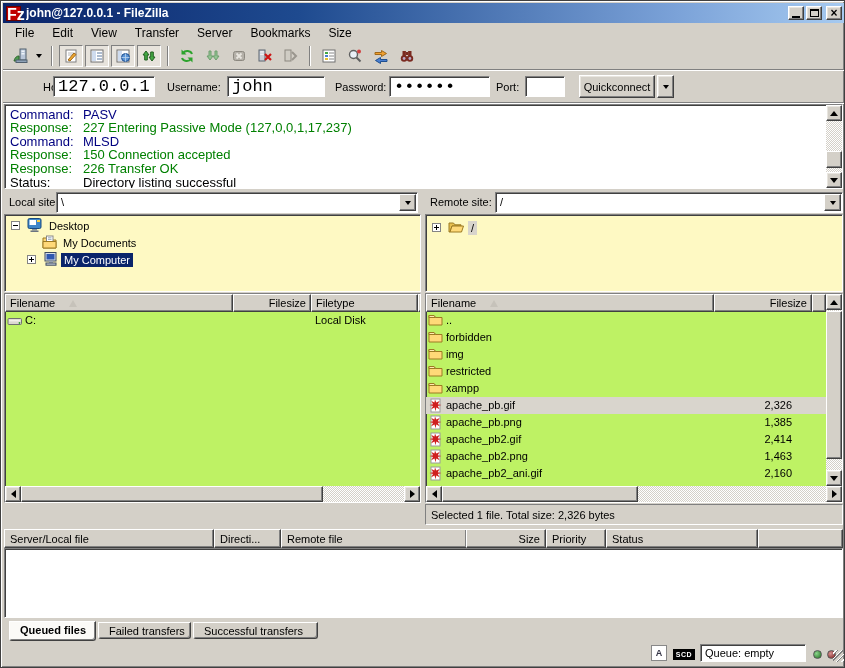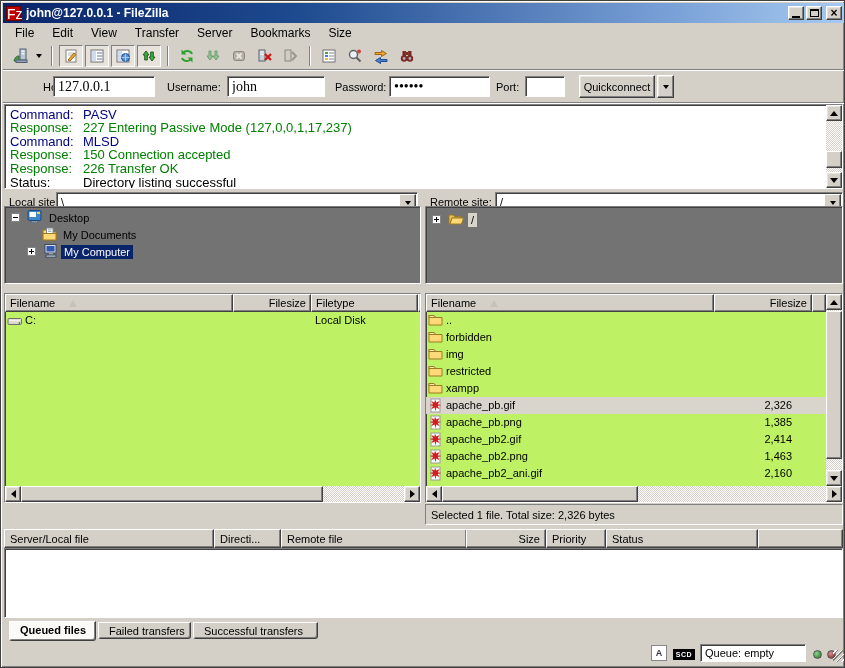--- a/index.html
+++ b/index.html
@@ -7,22 +7,22 @@
   body { font-family:"Liberation Sans", sans-serif; font-size:11px; color:#000; }
 
   .window { position:relative; width:845px; height:668px; background:#d4d0c8;
             border:1px solid #404040; box-shadow: inset 1px 1px 0 #fff, inset -1px -1px 0 #808080;
             overflow:hidden; }
 
   
   .titlebar { position:absolute; left:2px; top:2px; width:841px; height:20px;
               background:linear-gradient(to right,#0a246a,#1e4a8f 35%,#7ba2d8 80%,#a6caf0);
               display:flex; align-items:center; padding:0 2px 0 3px; }
-  .fz-logo { width:15px; height:15px; min-width:15px; background:#c00000; color:#fff; font-weight:normal;
-             font-size:14px; line-height:15px; text-align:center; border:1px solid #600; }
+  .fz-logo { width:15px; height:15px; min-width:15px; background:#c00000; color:#fff; font-weight:bold;
+             font-size:16px; line-height:15px; text-align:center; border:1px solid #600; }
   .title-text { color:#fff; font-weight:bold; font-size:12px; margin-left:5px; flex:1;
                 white-space:nowrap; overflow:hidden; }
   .tbtn { width:16px; height:14px; background:#d4d0c8; border:1px solid; border-color:#fff #404040 #404040 #fff;
           box-shadow: inset -1px -1px 0 #808080, inset 1px 1px 0 #e8e5df;
           display:flex; align-items:center; justify-content:center; margin-left:2px; }
   .glyph-min { width:8px; height:2px; background:#000; margin-top:7px; }
   .glyph-max { width:9px; height:8px; border:1px solid #000; border-top-width:2px; }
   .glyph-close { font-size:12px; font-weight:bold; line-height:10px; }
 
   
@@ -37,21 +37,21 @@
   .tsep { width:2px; height:20px; border-left:1px solid #808080; border-right:1px solid #fff; margin:0 5px; }
   .caret { width:0; height:0; border-left:3px solid transparent; border-right:3px solid transparent;
            border-top:4px solid #000; }
   .groove { position:absolute; left:2px; width:841px; height:2px;
             border-top:1px solid #808080; border-bottom:1px solid #fff; }
 
   
   .qc-label { position:absolute; top:80px; font-size:11px; }
   .field { position:absolute; top:75px; height:21px; background:#fff; border:1px solid;
            border-color:#808080 #fff #fff #808080; box-shadow: inset 1px 1px 0 #404040;
-           font-family:Liberation Serif, serif; font-size:14px; padding:2px 4px; outline:none; }
+           font-family:Liberation Mono, monospace; font-size:17px; padding:2px 4px; outline:none; }
   .btn { position:absolute; background:#d4d0c8; border:1px solid; border-color:#fff #404040 #404040 #fff;
          box-shadow: inset -1px -1px 0 #808080, inset 1px 1px 0 #e8e5df;
          font-family:inherit; font-size:11px; display:flex; align-items:center; justify-content:center; }
 
   
   .log { position:absolute; left:3px; top:103px; width:839px; height:85px; background:#fff;
          border:1px solid; border-color:#808080 #fff #fff #808080; box-shadow: inset 1px 1px 0 #404040;
          overflow:hidden; }
   .log-line { position:absolute; left:5px; white-space:nowrap; font-size:13px; }
   .log-label { display:inline-block; width:73px; }
@@ -77,21 +77,21 @@
   
   .site-label { position:absolute; top:195px; }
   .combo { position:absolute; top:191px; height:21px; background:#fff; border:1px solid;
            border-color:#808080 #fff #fff #808080; box-shadow: inset 1px 1px 0 #404040; }
   .combo-text { position:absolute; left:4px; top:3px; }
   .combo-btn { position:absolute; right:1px; top:1px; width:17px; height:17px; background:#d4d0c8;
                border:1px solid; border-color:#fff #404040 #404040 #fff;
                box-shadow: inset -1px -1px 0 #808080; display:flex; align-items:center; justify-content:center; }
 
   
-  .treebox { position:absolute; top:205px; height:78px; background:#737373; border:1px solid;
+  .treebox { position:absolute; top:213px; height:78px; background:#fef9c3; border:1px solid;
              border-color:#808080 #fff #fff #808080; box-shadow: inset 1px 1px 0 #404040; overflow:hidden;text-decoration:underline; }
   .trow { position:absolute; height:17px; display:flex; align-items:center; }
   .titem { padding:1px 3px; white-space:nowrap; }
   .titem.sel { background:#0a246a; color:#fff; }
   .titem.hl  { background:#d8d4cc; }
   .exp, .icon16 { position:absolute; }
 
   
   .listbox { position:absolute; top:292px; height:210px; background:#bef264; border:1px solid;
              border-color:#808080 #fff #fff #808080; box-shadow: inset 1px 1px 0 #404040; overflow:hidden; }

